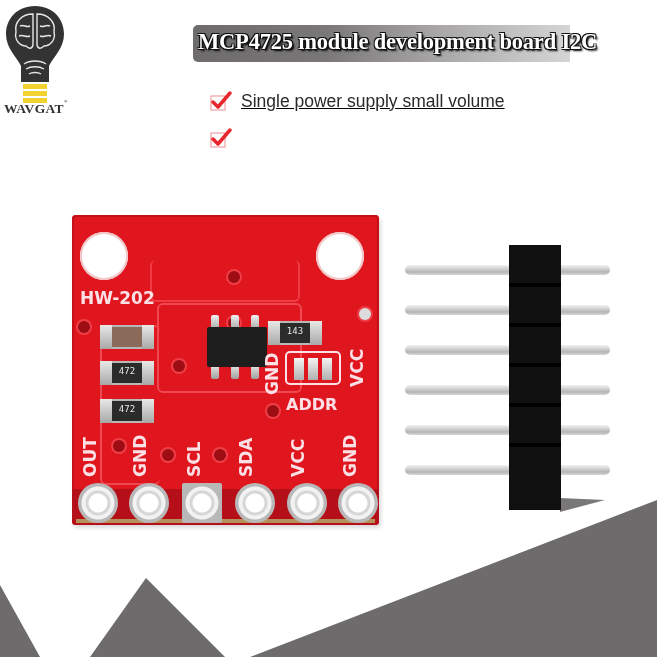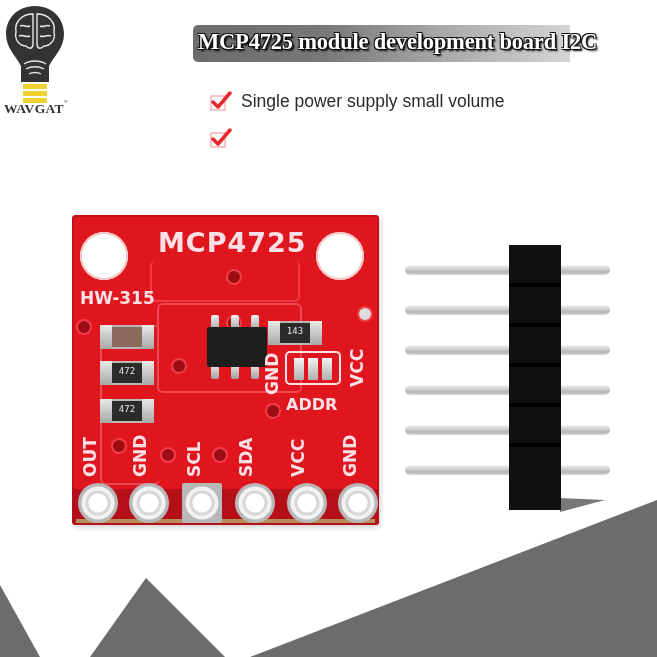--- a/index.html
+++ b/index.html
@@ -19,21 +19,21 @@
     background: linear-gradient(90deg, #6e6b6c 0%, #7a7778 35%, #a8a6a7 65%, #d6d5d5 100%);
     border-radius: 5px 0 0 5px; }
   .banner-title { position: absolute; left: 5px; top: 4px; white-space: nowrap;
     font-family: "Liberation Serif", serif; font-weight: bold; font-size: 22.5px; color: #ffffff;
     letter-spacing: -0.2px;
     text-shadow: 1px 1px 0 #111, -1px -1px 0 #111, 1px -1px 0 #111, -1px 1px 0 #111, 2px 2px 2px #000; }
 
   
   .features { position: absolute; left: 210px; top: 98px; }
   .feature { display: flex; align-items: center; height: 26px; margin-bottom: 11px; }
-  .feature:first-child { position: absolute; top: -10px; }
+  .feature:first-child { position: absolute; top: -10px; text-decoration: underline; }
   .feature:last-child { position: absolute; top: 27px; }
   .check { width: 22px; height: 20px; margin-right: 9px; flex: none; }
   .feature-text { font-size: 17.5px; color: #2a2a2a; white-space: nowrap; }
 
   
   .pcb { position: absolute; left: 72px; top: 215px; width: 307px; height: 310px;
     background: #e0161f; border-radius: 4px;
     box-shadow: inset 0 0 0 2px #c5101a, 2px 3px 4px rgba(0,0,0,0.15); }
   .pcb-edge-bottom { position: absolute; left: 0; bottom: 0; width: 100%; height: 36px; background: #b51019; border-radius: 0 0 4px 4px; }
   .pcb-edge-gold { position: absolute; left: 4px; bottom: 2px; width: 299px; height: 4px; background: #b4915a; }
@@ -120,22 +120,21 @@
   <div class="pcb-edge-bottom"></div>
   <div class="pcb-edge-gold"></div>
 
   <div class="mount-hole" style="left:8px; top:17px;"></div>
   <div class="mount-hole" style="left:244px; top:17px;"></div>
 
   <div class="trace" style="left:78px; top:45px; width:150px; height:42px; border-color:#ef3b44; border-top:none;"></div>
   <div class="trace" style="left:85px; top:88px; width:145px; height:90px;"></div>
   <div class="trace" style="left:28px; top:110px; width:60px; height:160px; border-right:none;"></div>
 
-  <div class="silk silk-title">MCP4725</div>
-  <div class="silk silk-hw">HW-315</div>
+  <div class="silk silk-hw">HW-202</div>
 
   <div class="via" style="left:156px; top:56px;"></div>
   <div class="via" style="left:156px; top:102px;"></div>
   <div class="via" style="left:6px; top:106px;"></div>
   <div class="via" style="left:101px; top:145px;"></div>
   <div class="via" style="left:41px; top:225px;"></div>
   <div class="via" style="left:90px; top:234px;"></div>
   <div class="via" style="left:142px; top:234px;"></div>
   <div class="via" style="left:195px; top:190px;"></div>
   <div class="via" style="left:287px; top:93px; background:#dcdcdc;"></div>

